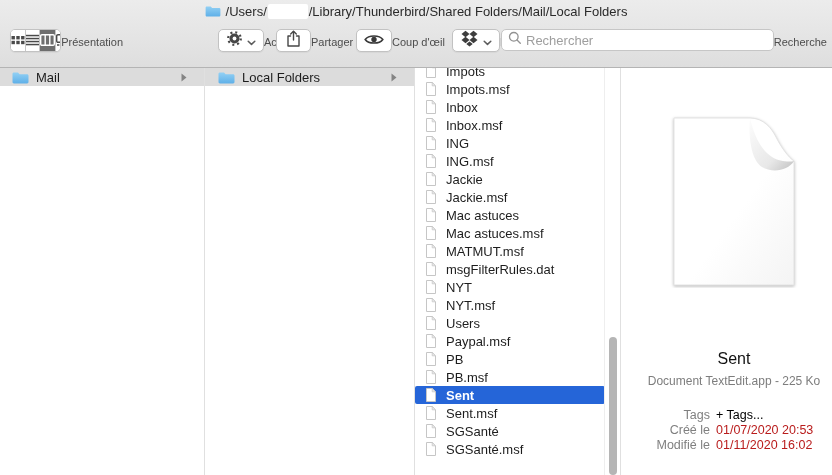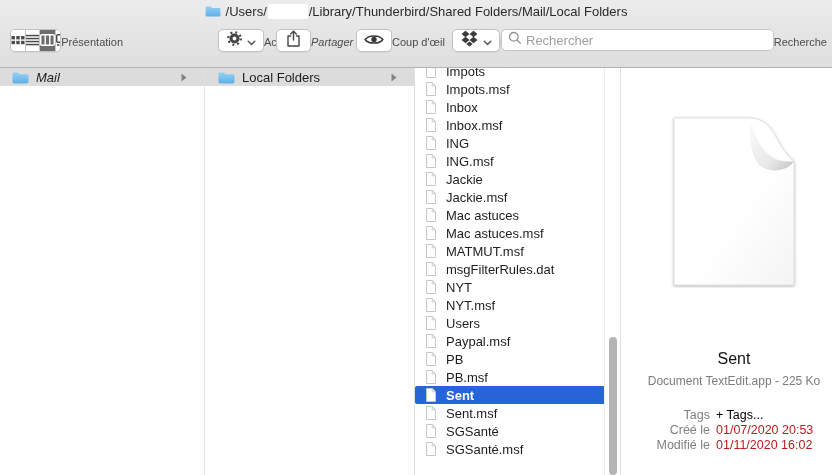--- a/index.html
+++ b/index.html
@@ -44,21 +44,21 @@
     display:flex;align-items:center;padding:0 6px;gap:4px;
   }
   .searchfield input{
     border:none;outline:none;flex:1;font-size:13px;color:#1d1d1d;background:transparent;
     font-family:"Liberation Sans",sans-serif;padding:0;min-width:0;
   }
   .searchfield input::placeholder{color:#9e9e9e;}
   
   .columns{position:absolute;top:68px;left:0;right:0;bottom:0;display:flex;background:#ffffff;}
   .col{box-sizing:border-box;border-right:1px solid #e0e0e0;background:#ffffff;overflow:hidden;}
-  .col1{width:205px;font-style:italic;}
+  .col1{width:205px;}
   .col2{width:210px;}
   .col3{width:206px;position:relative;}
   .preview{flex:1;position:relative;overflow:hidden;border-right:none;}
   .folder-row{height:18px;display:flex;align-items:center;font-size:13px;color:var(--ink);white-space:nowrap;}
   .folder-row.selected{background:var(--sel-gray);}
   .col1 .folder-row{padding-left:12px;}
   .col2 .folder-row{padding-left:13px;}
   .folder-ic{display:inline-flex;margin-right:7px;flex:0 0 auto;}
   .arrow{margin-left:auto;margin-right:17px;display:inline-flex;}
   .file-list{margin-top:-6px;width:calc(100% - 15px);}
@@ -160,21 +160,21 @@
         </span>
         <span>
           <svg width="9" height="6" viewBox="0 0 9 6">
               <path d="M1.2,1.2 L4.5,4.4 L7.8,1.2" stroke="#5c5c5c" stroke-width="1.5" fill="none" stroke-linecap="round" stroke-linejoin="round"></path>
             </svg>
         </span>
       </div>
       <div class="tb-label">Action</div>
     </div>
 
-    <div class="tb-item" style="left:276px;width:48px;font-style:italic;">
+    <div class="tb-item" style="left:276px;width:48px;">
       <div class="tb-btn" style="width:40px;">
         <span>
           <svg width="19" height="19" viewBox="0 0 19 19">
             <g fill="none" stroke="#474747" stroke-width="1.4" stroke-linecap="round" stroke-linejoin="round">
               <path d="M6.5,7 H4 V17 H15 V7 H12.5"></path>
               <path d="M9.5,11 V2.5"></path>
               <path d="M6.7,5 L9.5,2.2 L12.3,5"></path>
             </g>
           </svg>
         </span>

